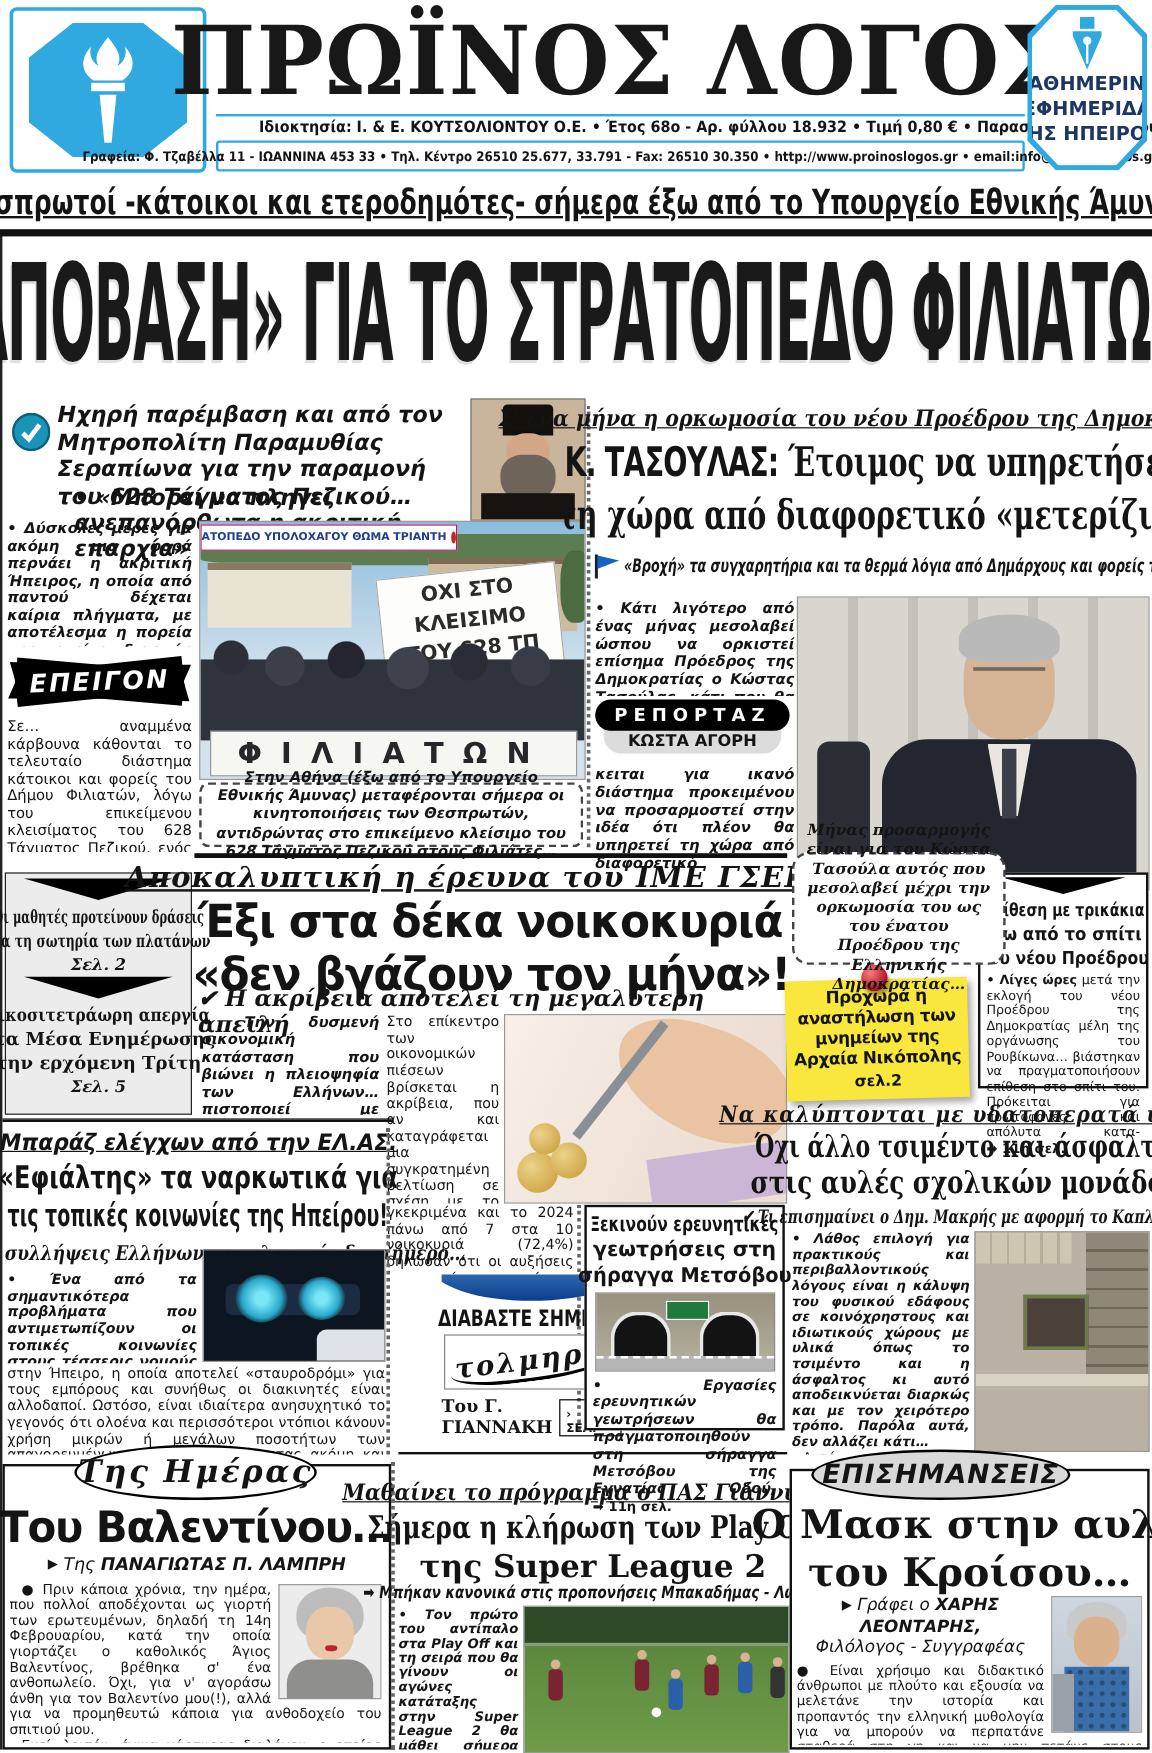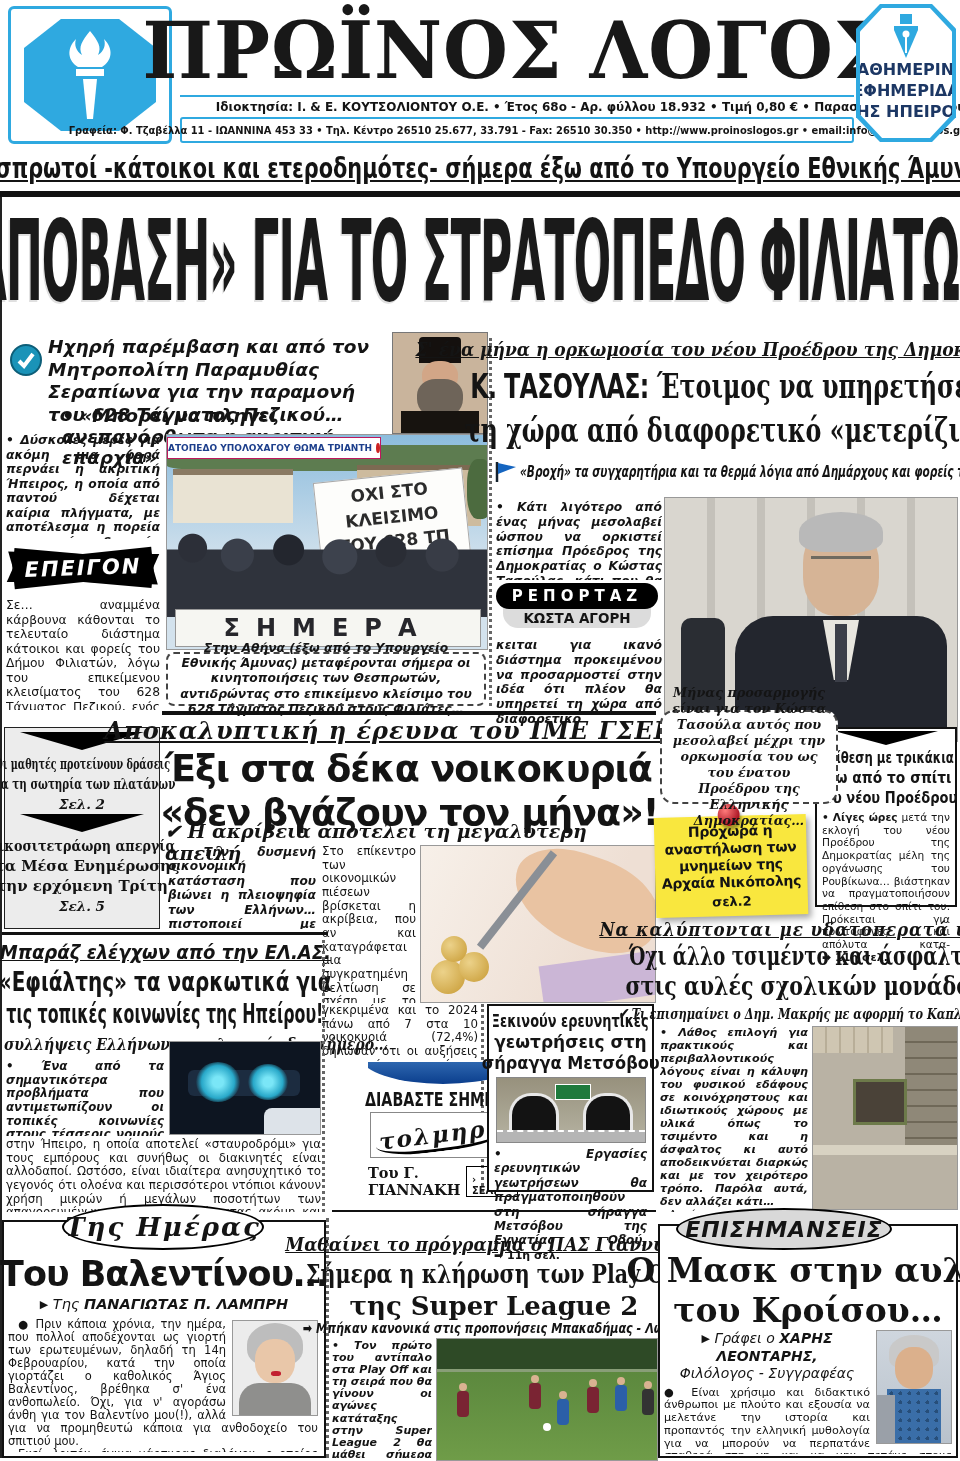--- a/index.html
+++ b/index.html
@@ -328,21 +328,21 @@
     <div class="pp-bld2"></div>
     <div class="pp-tree"></div>
     <div class="pp-sign">
       <span>ΑΤΟΠΕΔΟ ΥΠΟΛΟΧΑΓΟΥ ΘΩΜΑ ΤΡΙΑΝΤΗ</span>
         <i class="pp-em"></i>
     </div>
     <div class="pp-banner1">ΟΧΙ ΣΤΟ
 ΚΛΕΙΣΙΜΟ
 ΤΟΥ 628 ΤΠ</div>
     <div class="pp-crowd"></div>
-    <div class="pp-banner2">ΣΗΜΕΡΑ</div>
+    <div class="pp-banner2">ΦΙΛΙΑΤΩΝ</div>
   </div>
 
   <div class="abs lead-cap bi">
     <span>Στην Αθήνα (έξω από το Υπουργείο Εθνικής Άμυνας) μεταφέρονται σήμερα οι κινητοποιήσεις των Θεσπρωτών, αντιδρώντας στο επικείμενο κλείσιμο του 628 Τάγματος Πεζικού στους Φιλιάτες…</span>
   </div>
   <div class="abs hrule rule-mid"></div>
 
   <div class="abs sb">
     <div>
       <div class="chev"></div>

